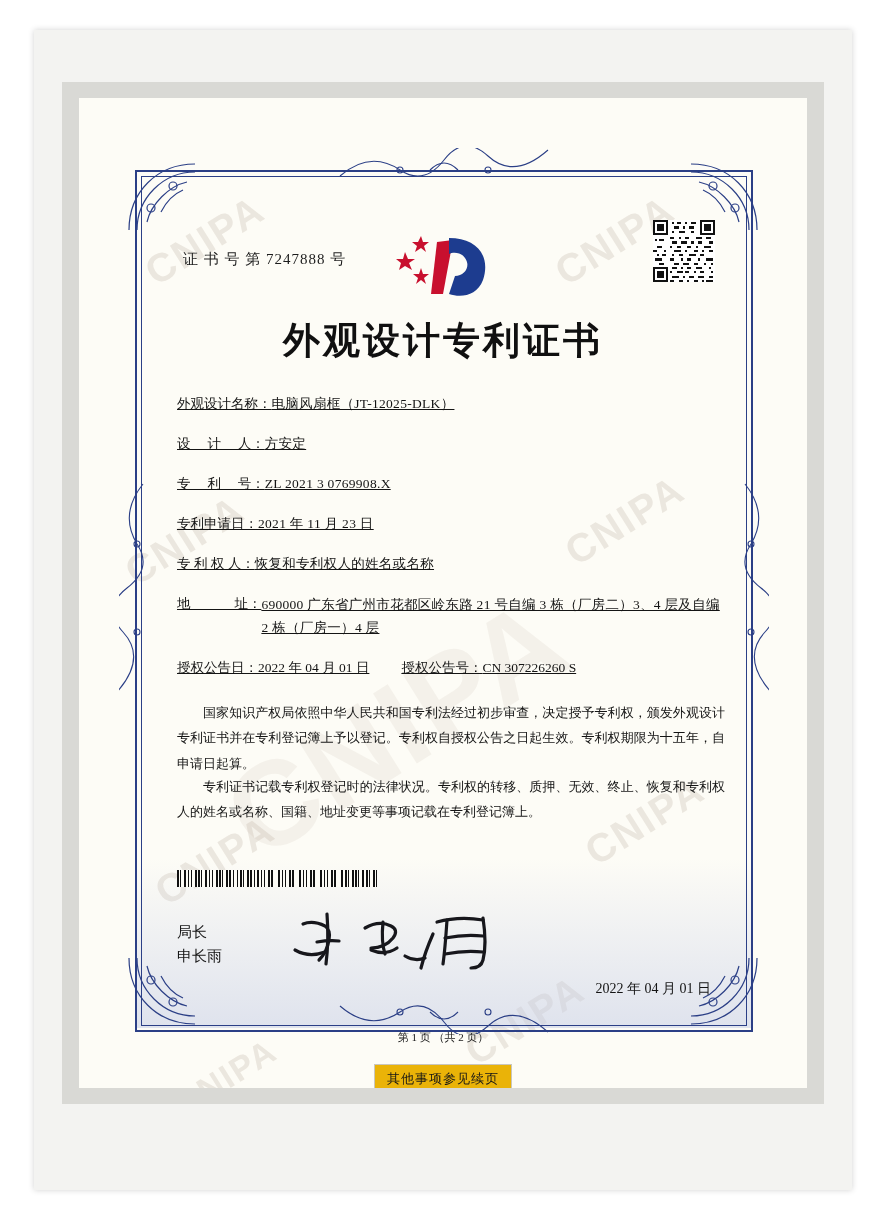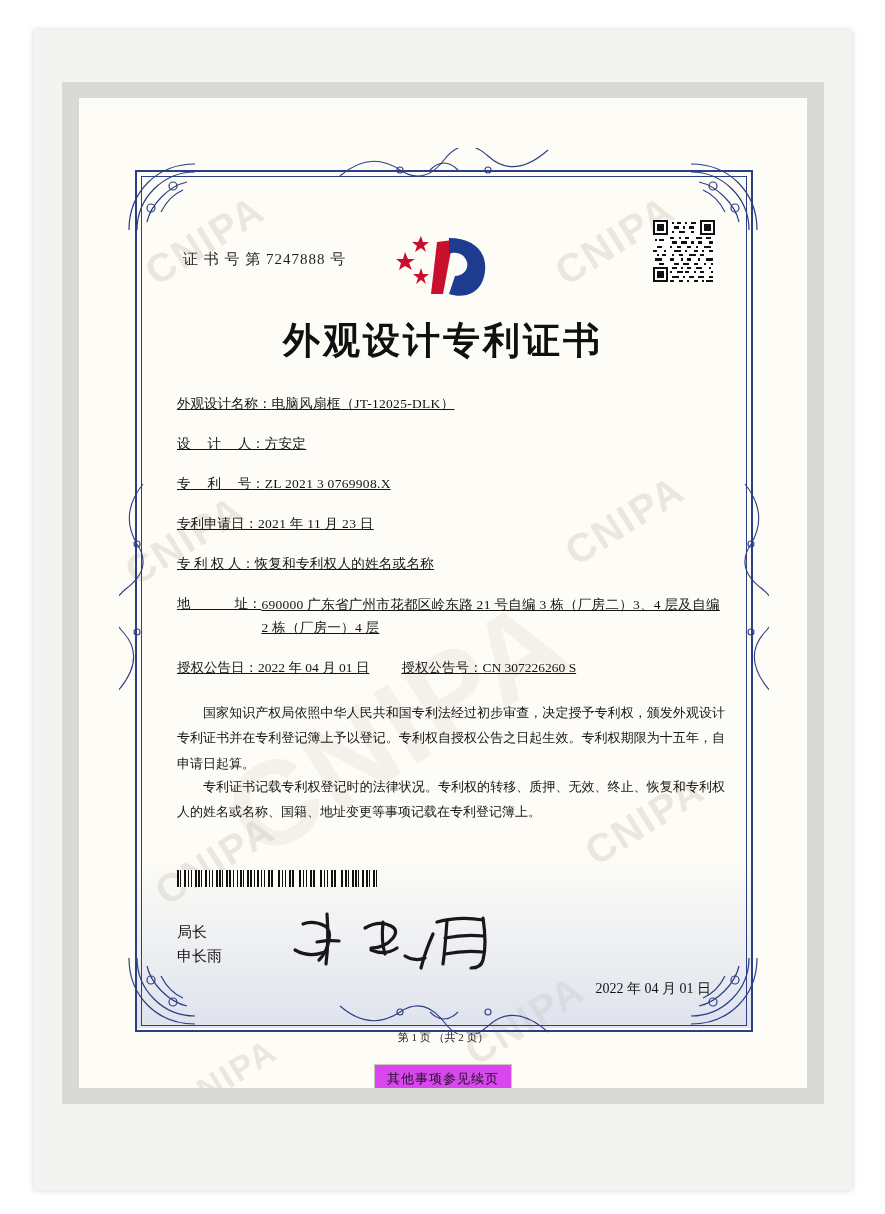--- a/index.html
+++ b/index.html
@@ -208,21 +208,21 @@
     color: #1a1a1a;
   }
   .footer-note {
     position: absolute;
     left: 0; right: 0; top: 966px;
     text-align: center;
   }
   .footer-note span {
     display: inline-block;
     border: 1px solid #c9c6bd;
-    background: #d946ef;
+    background: #eab308;
     padding: 5px 12px;
     font-size: 13px;
     color: #161616;
     letter-spacing: 1px;
   }
 
   .gradient-band {
     position: absolute;
     left: 57px; top: 760px;
     width: 616px; height: 170px;

